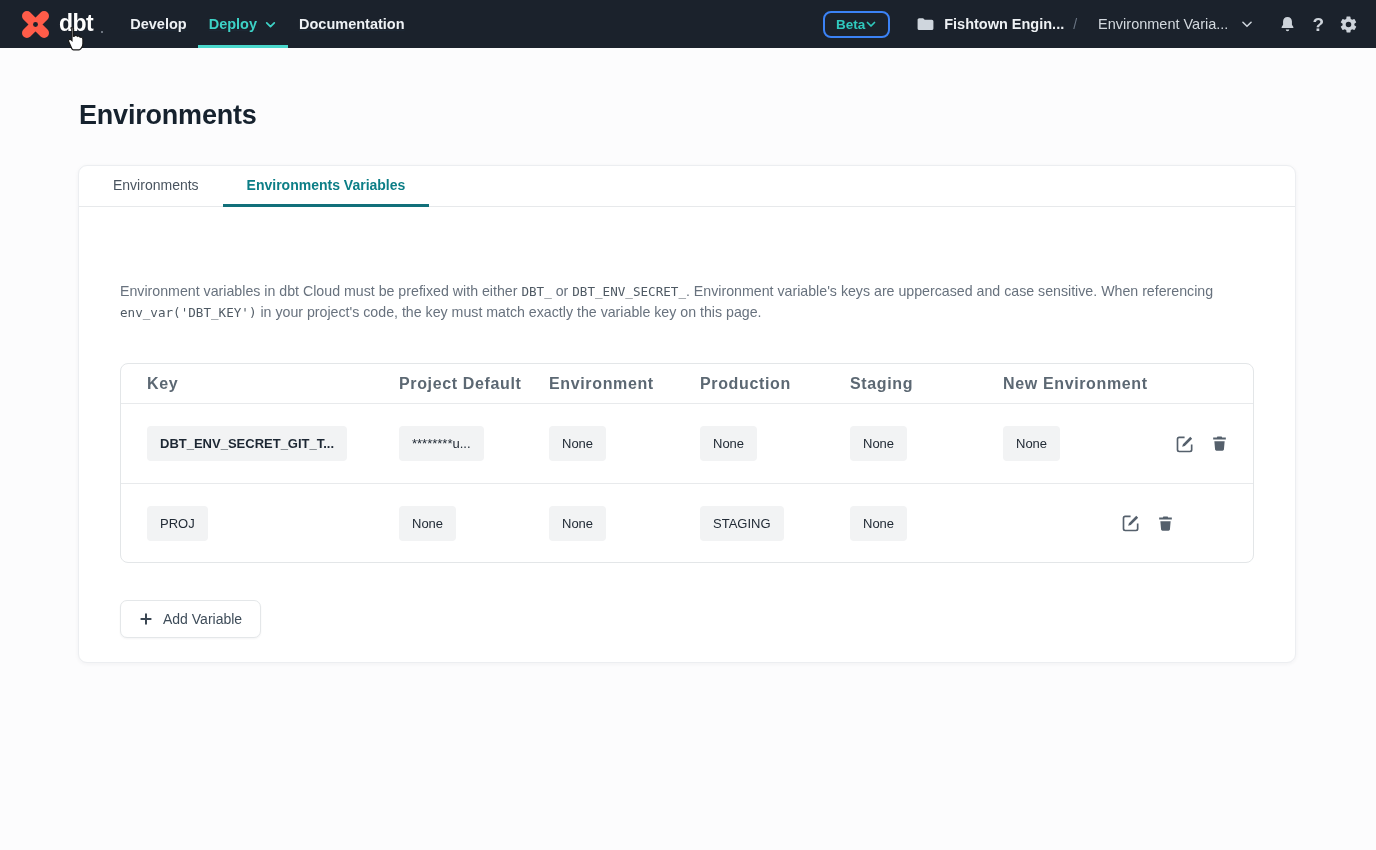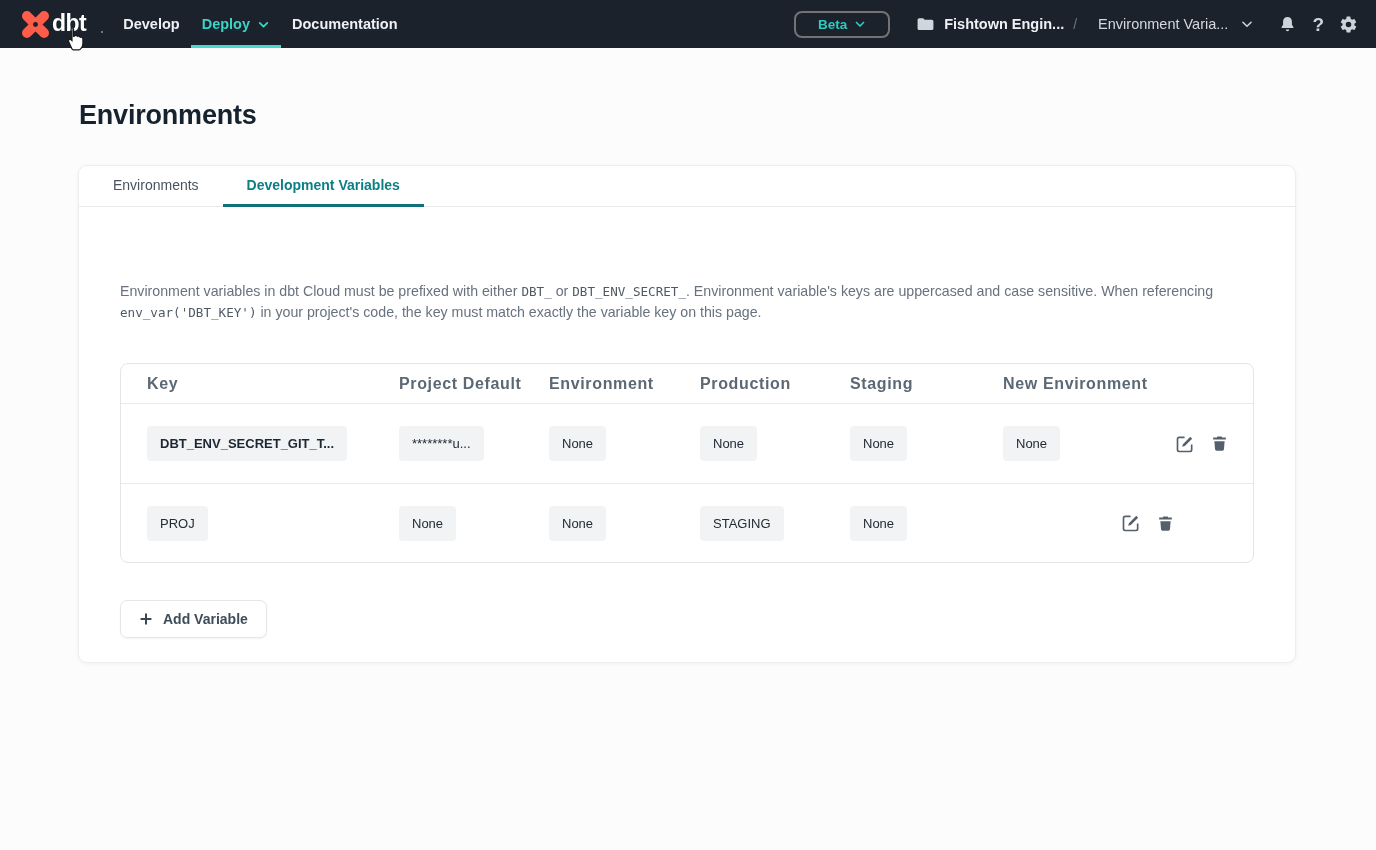--- a/index.html
+++ b/index.html
@@ -11,37 +11,37 @@
     position:relative;
   }
 
   
   .navbar {
     height:48px; background:#1b222c;
     display:flex; align-items:stretch;
     padding:0 18px 0 20px;
     position:relative;
   }
-  .logo { display:flex; align-items:center; gap:1px; cursor:pointer;text-align:right; }
+  .logo { display:flex; align-items:center; gap:8px; cursor:pointer;text-align:right; }
   .logo-text { color:#fff; font-size:23px; font-weight:700; letter-spacing:-0.5px; position:relative; top:-1px; }
   .logo-reg { position:absolute; width:2px; height:2px; background:#8a929c; border-radius:50%; left:101px; top:31px; }
   .nav-menu { display:flex; align-items:stretch; margin-left:26px;text-decoration:underline; }
   .nav-item {
     display:flex; align-items:center; gap:7px;
     padding:0 11px; font-size:14.5px; font-weight:600; color:#eef1f4;
     cursor:pointer; border-bottom:3px solid transparent; border-top:3px solid transparent;
   }
   .nav-item.active { color:#3dd2c6; border-bottom-color:#4ad8cc; }
   .nav-item .chev { display:flex; }
 
   .nav-right { margin-left:auto; display:flex; align-items:center; }
   .beta-badge {
-    display:flex; align-items:center; gap:7px;
-    border:2px solid #737373; color:#2fc9be; border-radius:8px;
-    padding:4px 22px; font-size:13.5px; font-weight:700; cursor:pointer;
+    display:flex; align-items:center; 
+    border:2px solid #3b82f6; color:#2fc9be; border-radius:8px;
+    padding:4px 11px; font-size:13.5px; font-weight:700; cursor:pointer;
   }
   .crumbs { display:flex; align-items:center; margin-left:26px; gap:9px; }
   .crumb-folder { color:#cfd6dd; display:flex; cursor:pointer; }
   .crumb-project { color:#eef1f4; font-size:14.5px; font-weight:700; cursor:pointer; }
   .crumb-sep { color:#6b7684; font-size:14px; }
   .crumb-page { color:#d3d9df; font-size:14.5px; cursor:pointer;margin-left:12px; }
   .crumb-chev { color:#cfd6dd; display:flex; margin-left:3px; cursor:pointer; }
   .nav-icons { display:flex; align-items:center; gap:15px; margin-left:24px; color:#cdd3da; }
   .nav-icon { display:flex; align-items:center; cursor:pointer; }
   .help-glyph { font-size:19px; font-weight:700; color:#cdd3da; line-height:1; }
@@ -103,21 +103,20 @@
   .cell { justify-self:start; }
   .actions { display:flex; gap:15px; justify-content:flex-end; align-items:center; color:#55606c; }
   .action-btn { display:flex; cursor:pointer; }
 
   .add-btn {
     display:inline-flex; align-items:center; gap:10px;
     margin:37px 0 24px 41px;
     background:#fff; border:1px solid #e4e7e9; border-radius:7px;
     padding:10px 18px; font-size:14px; color:#3e4c59; cursor:pointer;
     box-shadow:0 1px 2px rgba(30,40,55,.05);
-    font-weight:bold;
   }
   .add-btn .plus { color:#3a4652; display:flex; }
 </style>
 </head>
 <body>
 
 <header class="navbar">
   <div class="logo">
     <span style="display:flex">
       <svg width="31" height="31" viewBox="0 0 24 24">
@@ -202,21 +201,21 @@
 
 <h1 class="page-title">Environments</h1>
 
 <section class="card">
 
   <div class="tabbar">
     <div class="tab">
       <span>Environments</span>
     </div>
     <div class="tab active">
-      <span>Development Variables</span>
+      <span>Environments Variables</span>
     </div>
   </div>
 
   <p class="description"><span>Environment variables in dbt Cloud must be prefixed with either </span><code>DBT_</code><span> or </span><code>DBT_ENV_SECRET_</code><span>. Environment variable's keys are uppercased and case sensitive. When referencing </span><br><code>env_var('DBT_KEY')</code><span> in your project's code, the key must match exactly the variable key on this page.</span></p>
 
   <div class="var-table">
 
     <div class="t-grid t-head">
       <div class="hcell">Key</div>
       <div class="hcell">Project Default</div>

